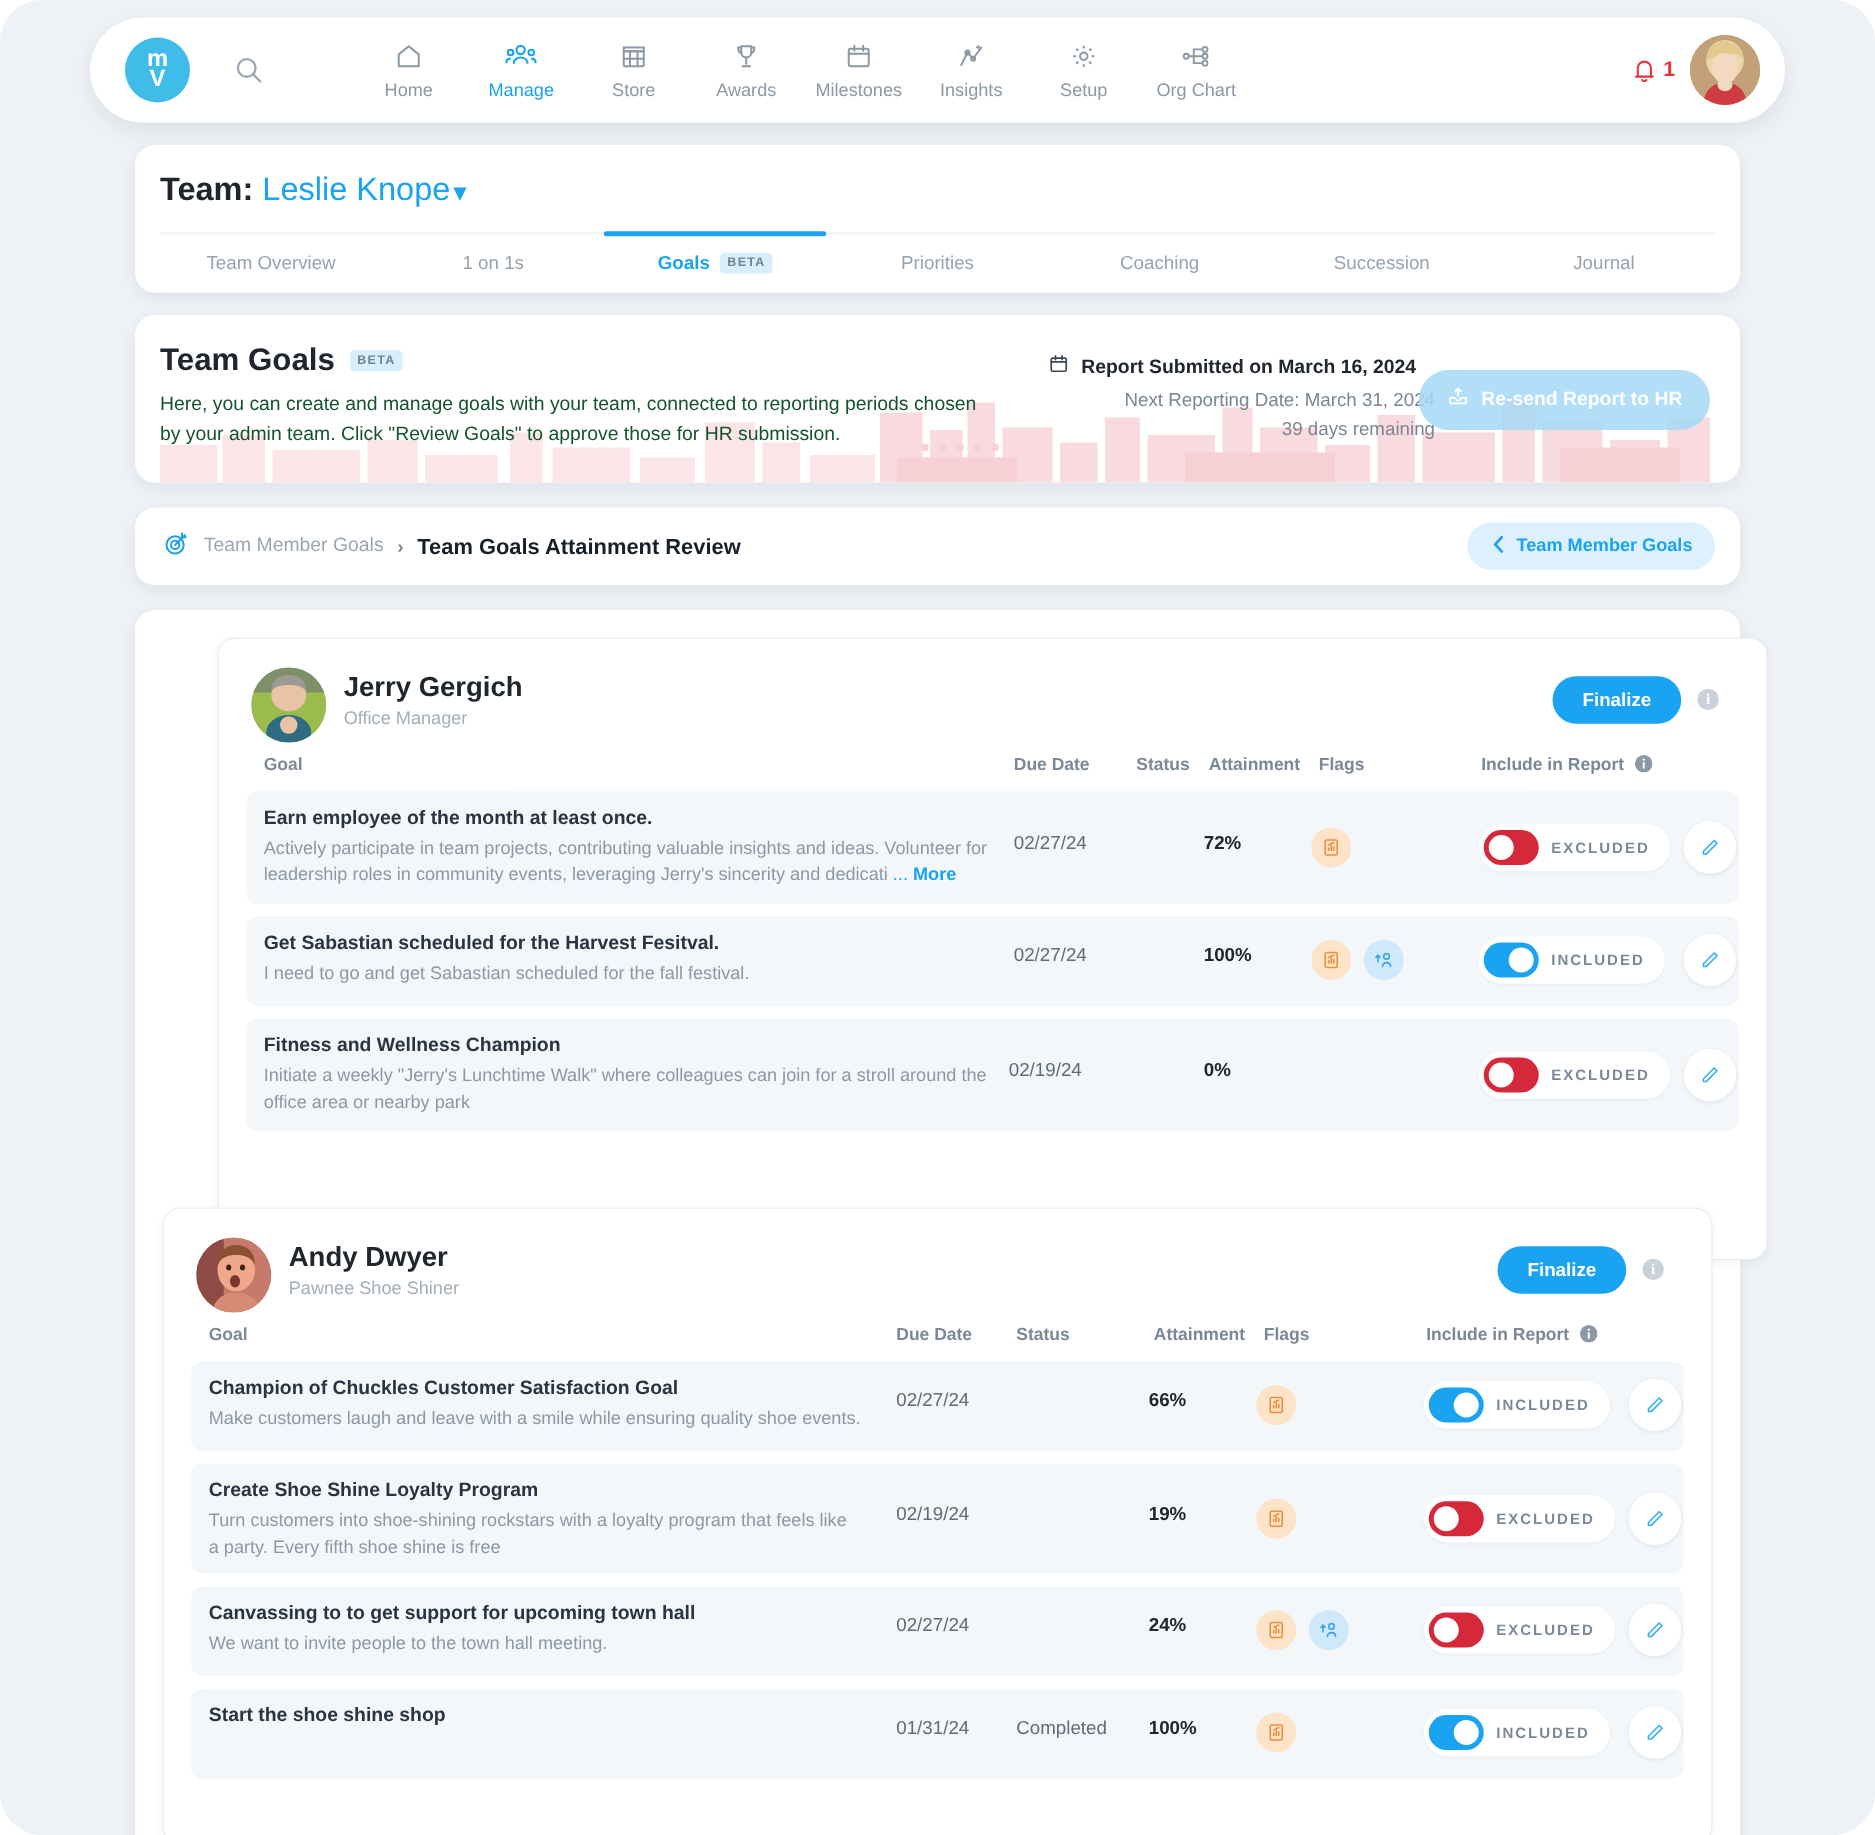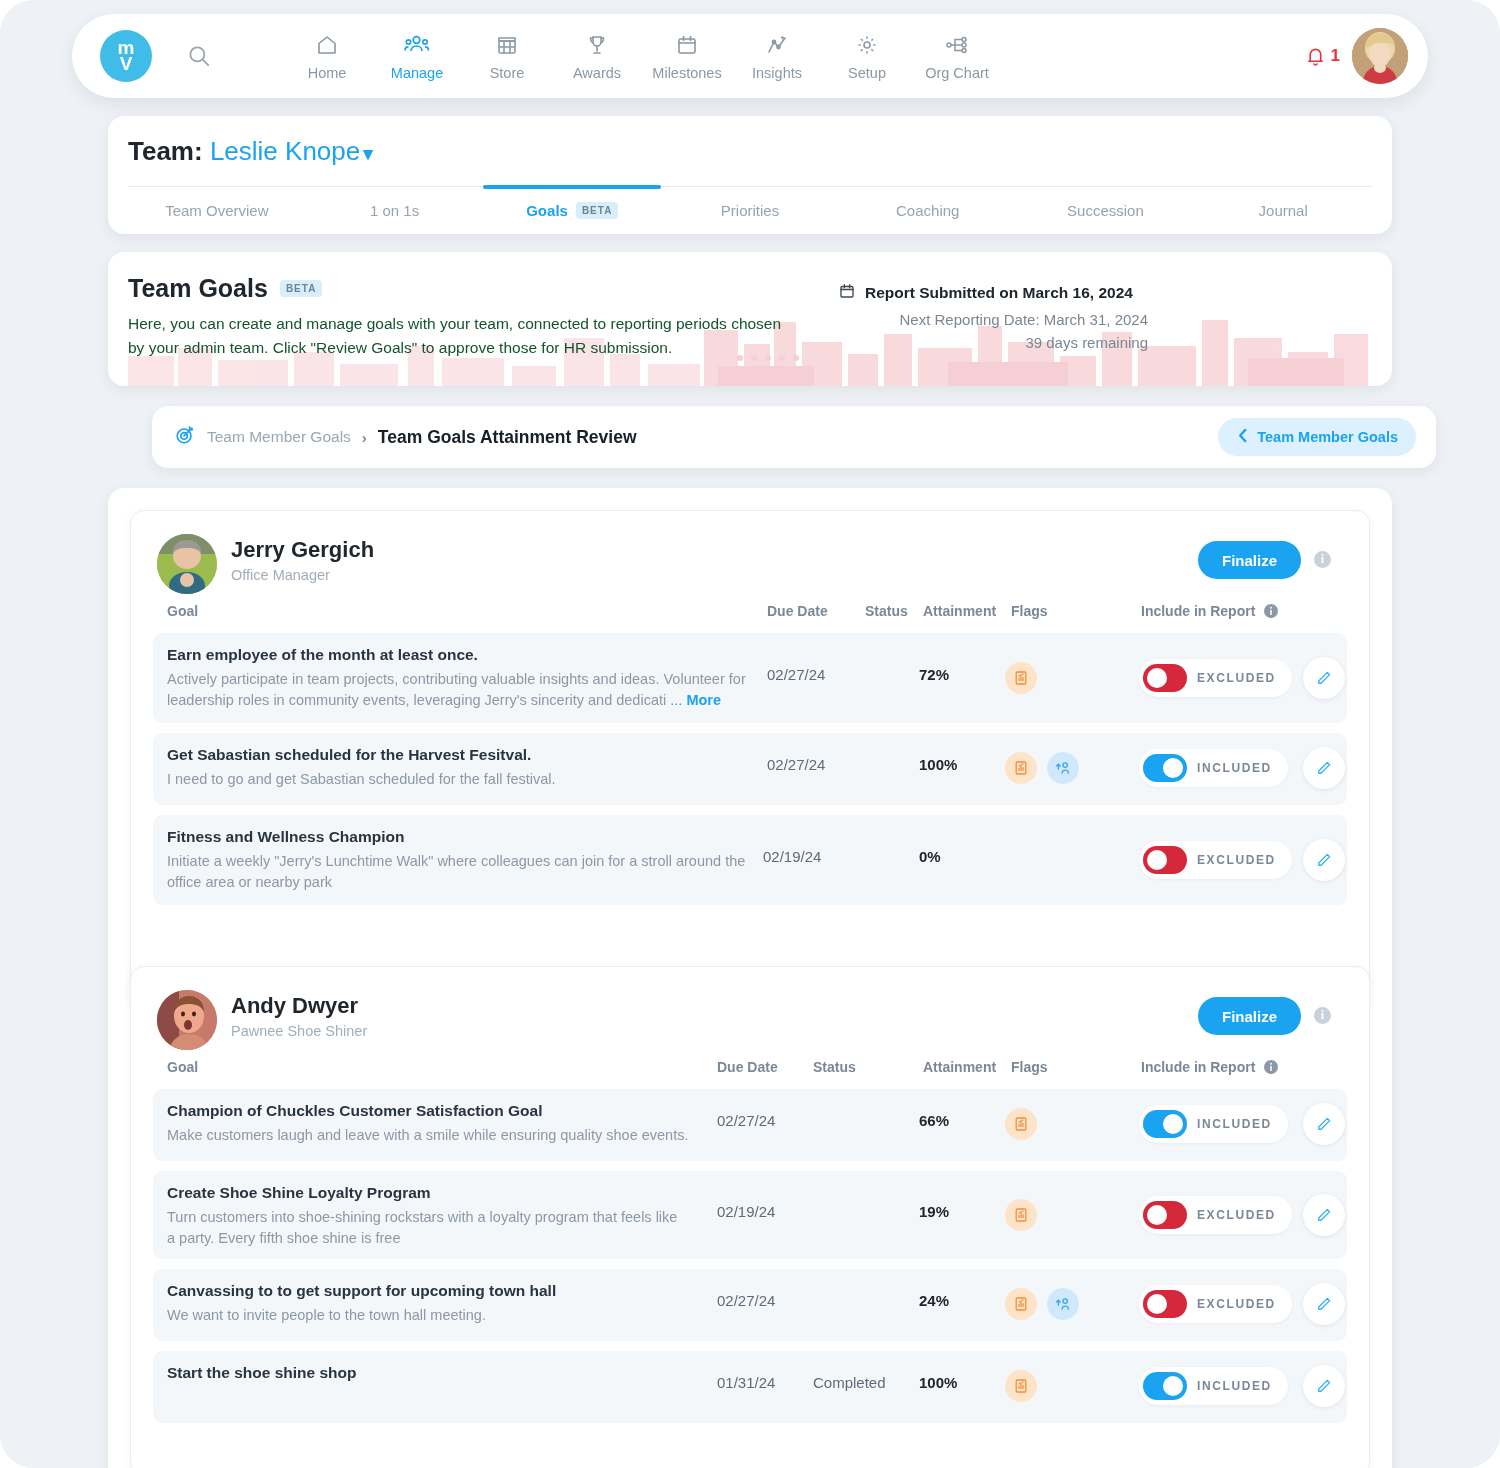--- a/index.html
+++ b/index.html
@@ -94,40 +94,40 @@
   .report-line2{ font-size:15px; color:#7a8792; margin-top:7px;}
   .report-line3{ font-size:15px; color:#7a8792; margin-top:6px;}
   .resend-btn{
     position:absolute; right:24px; top:44px; height:48px; padding:0 22px;
     background:#a6d9f6; color:#fff; border:none; border-radius:24px;
     font-size:15.5px; font-weight:700; display:flex; align-items:center; gap:9px;
     cursor:not-allowed; opacity:.85;
   }
 
   
-  .bc-card{ left:108px; top:406px; width:1284px; height:62px; display:flex; align-items:center;margin-left:44px;}
+  .bc-card{ left:108px; top:406px; width:1284px; height:62px; display:flex; align-items:center;}
   .bc-left{ display:flex; align-items:center; gap:11px; margin-left:22px;}
   .bc-prev{ color:#9aa6b1; font-size:15.5px; cursor:pointer;}
   .bc-sep{ color:#7d8994; font-size:15px; font-weight:700;}
   .bc-cur{ color:#16202a; font-size:17.5px; font-weight:700;}
   .bc-btn{
     margin-left:auto; margin-right:20px; height:38px; padding:0 18px;
     background:#dcf0fd; color:#1aa3f0; border:none; border-radius:19px;
     font-size:14.5px; font-weight:700; display:flex; align-items:center; gap:8px; cursor:pointer;
   }
 
   
   .main-card{ left:108px; top:488px; width:1284px; height:1010px; border-radius:16px; }
 
   .person-card{
     position:absolute; left:22px; width:1240px;
     background:#fff; border:1px solid #eaeef2; border-radius:14px;
     box-shadow:0 2px 8px rgba(30,50,80,.05);
   }
-  .p1{ top:22px; height:498px; }
+  .p1{ top:22px; height:498px;margin-left:44px; }
   .p2{ top:478px; height:510px; }
 
   .p-head{ position:relative; height:92px; }
   .p-av{
     position:absolute; left:26px; top:23px; width:60px; height:60px; border-radius:50%;
     overflow:hidden; background:#b9c5a3;
   }
   .p-name{ position:absolute; left:100px; top:26px; font-size:22px; font-weight:700; color:#20262d;}
   .p-role{ position:absolute; left:100px; top:56px; font-size:14.5px; color:#a2aeb8;}
   .finalize{
@@ -399,20 +399,30 @@
             <rect x="4" y="6" width="16" height="14" rx="1.5"></rect>
               <path d="M4 10h16M8.5 3.5v4M15.5 3.5v4"></path>
           </svg>
         </span>
         <span>Report Submitted on March 16, 2024</span>
       </div>
       <div class="report-line2">Next Reporting Date: March 31, 2024</div>
       <div class="report-line3">39 days remaining</div>
     </div>
 
+    <button class="resend-btn">
+      <span>
+        <svg width="19" height="19" viewBox="0 0 24 24" fill="none" stroke="#ffffff" stroke-width="1.8" stroke-linecap="round" stroke-linejoin="round">
+          <path d="M4 13v5.5h16V13"></path>
+            <path d="M4 13h5l1.5 2.5h3L15 13h5"></path>
+            <path d="M12 11V3.5M9 6.5 12 3.5l3 3"></path>
+        </svg>
+      </span>
+      <span>Re-send Report to HR</span>
+    </button>
   </div>
 
   <div class="card bc-card">
     <div class="bc-left">
       <span>
         <svg width="22" height="22" viewBox="0 0 24 24" fill="none" stroke="#1aa3f0" stroke-width="1.8">
           <circle cx="11" cy="13" r="7.5"></circle>
             <circle cx="11" cy="13" r="3.6"></circle>
           <path d="M11 13 19.5 4.5" stroke-linecap="round"></path>
             <path d="M17 3v3.2h3.2" stroke-linecap="round"></path>

